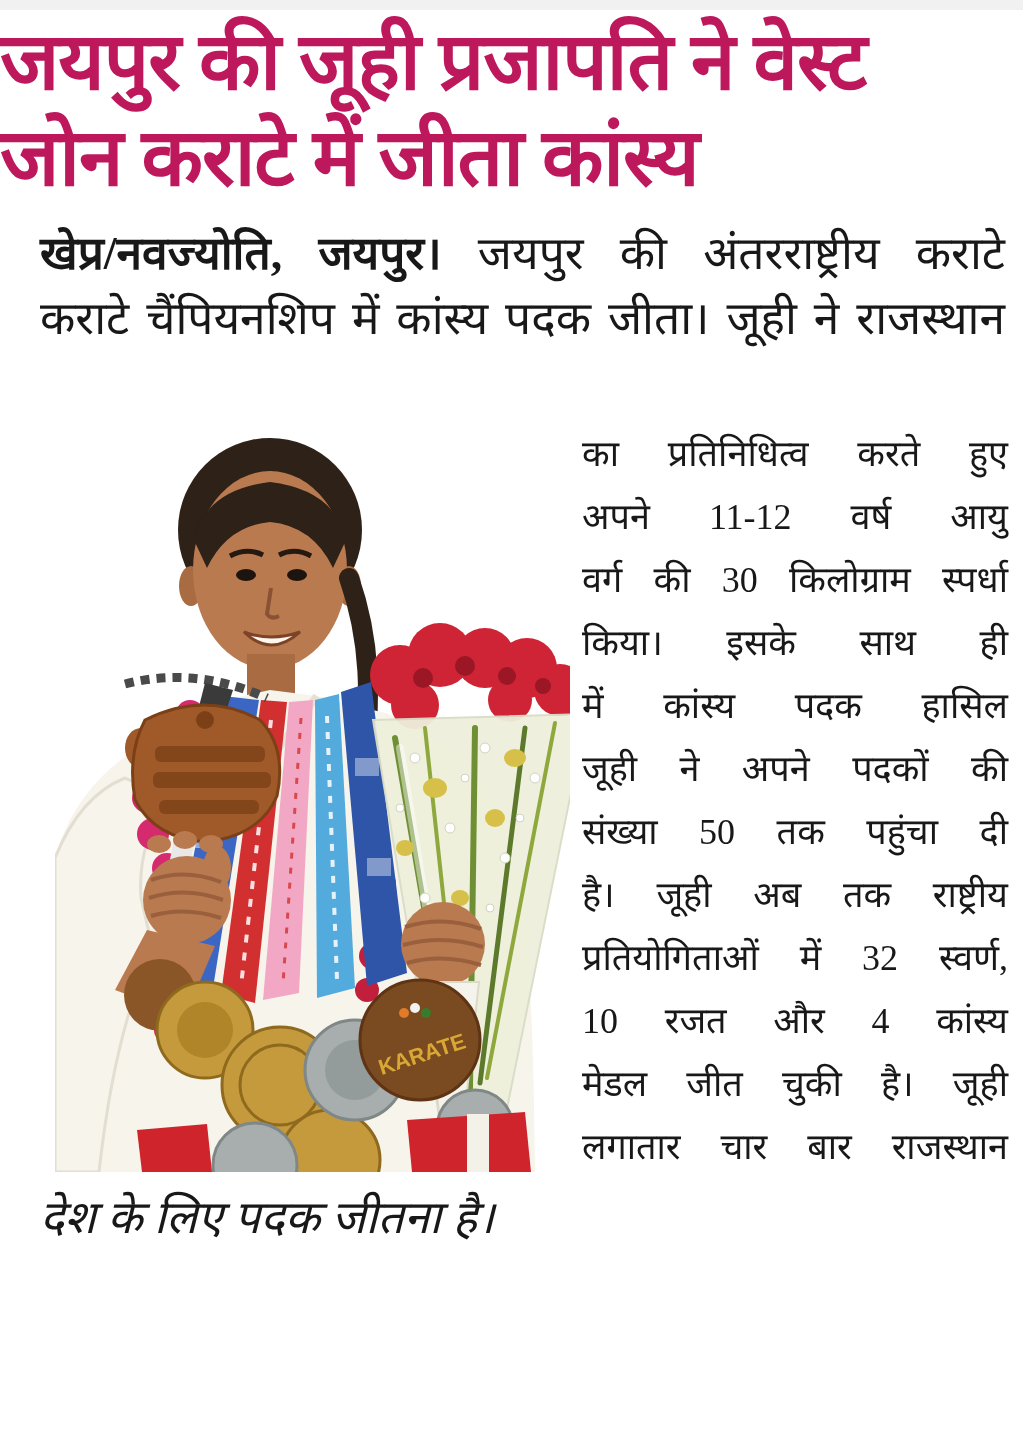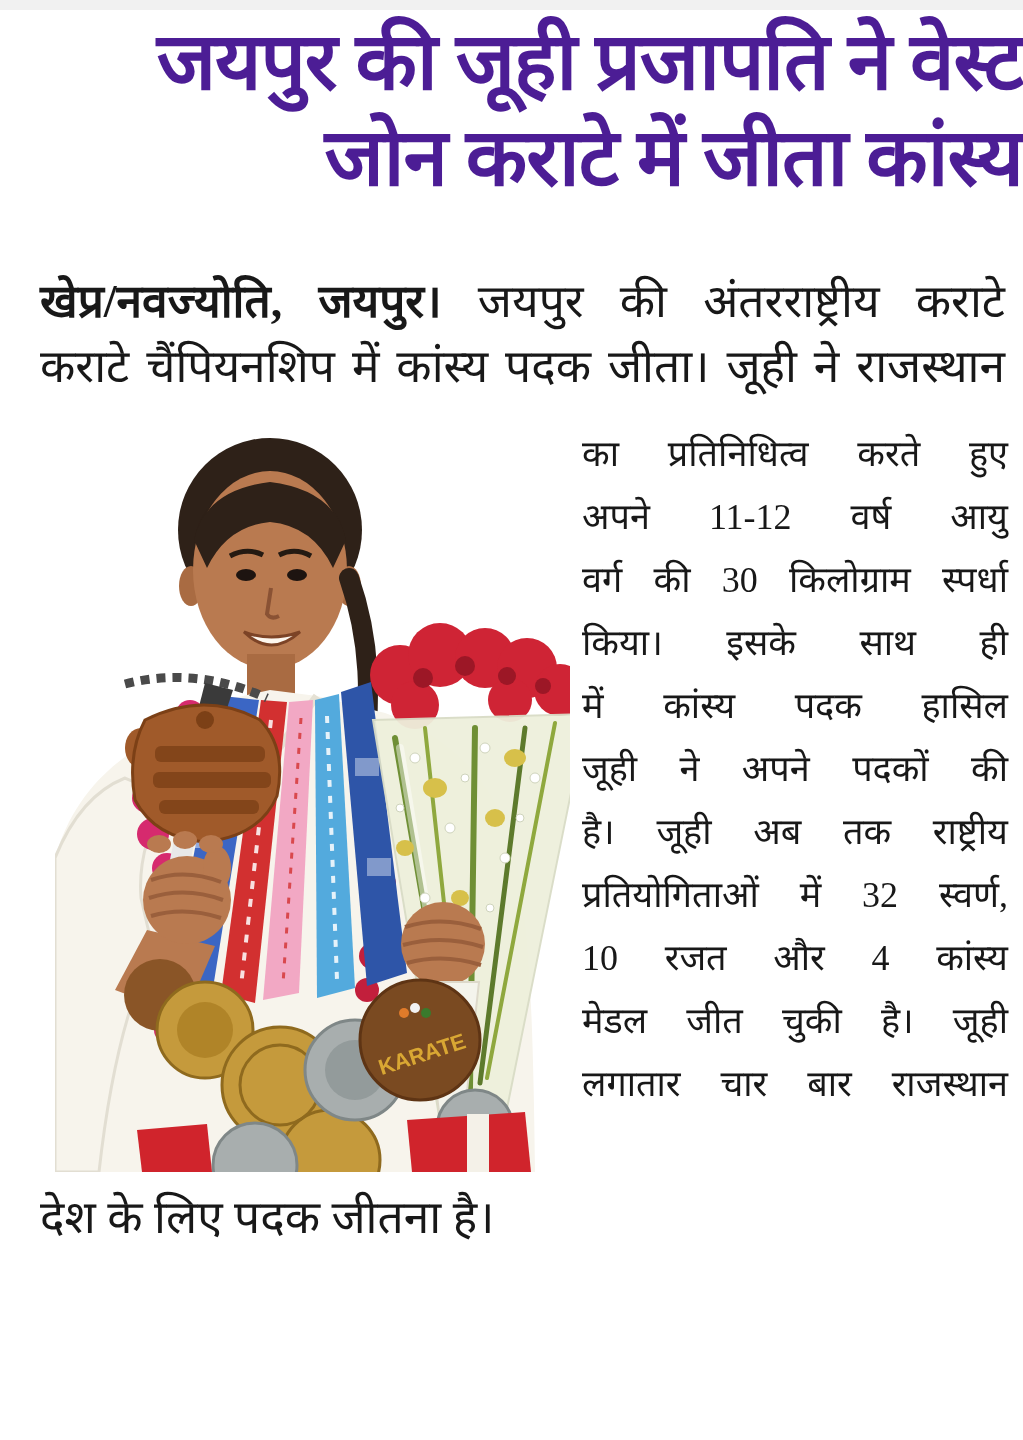--- a/index.html
+++ b/index.html
@@ -5,29 +5,29 @@
   html,body{margin:0;padding:0;background:#e9e9e9;}
   .sheet{
     position:relative;width:1023px;height:1440px;margin:0 auto;
     background:#ffffff;overflow:hidden;
     font-family:"Liberation Serif","DejaVu Serif",serif;
     color:#181818;
   }
   .top-strip{position:absolute;top:0;left:0;width:100%;height:10px;background:#f1f1f1;}
   .headline{
     position:absolute;top:14px;left:0;width:100%;
-    text-align:right;font-weight:800;font-size:80px;line-height:96px;
-    letter-spacing:-1px;color:#4c1d95;
+    text-align:left;font-weight:800;font-size:80px;line-height:96px;
+    letter-spacing:-1px;color:#be185d;
   }
   .intro{
     position:absolute;top:221px;left:40px;width:965px;
-    font-size:46px;line-height:65px;margin-top:48px;
+    font-size:46px;line-height:65px;
   }
   .jline{text-align:justify;text-align-last:justify;}
-  .jline.end{text-align-last:left;}
+  .jline.end{text-align-last:left;font-style:italic;}
   .dateline{font-weight:700;}
   .right-col{
     position:absolute;top:423px;left:582px;width:426px;
     font-size:36px;line-height:63px;
   }
   .bottom-par{
     position:absolute;top:1186px;left:40px;width:965px;
     font-size:46px;line-height:63px;
   }
   .photo{position:absolute;top:428px;left:55px;width:515px;height:744px;}
@@ -225,20 +225,21 @@
     <rect x="412" y="686" width="22" height="58" fill="#f4f1e8"></rect>
   </svg>
 
   <div class="right-col">
     <div class="jline">का प्रतिनिधित्व करते हुए</div>
     <div class="jline">अपने 11-12 वर्ष आयु</div>
     <div class="jline">वर्ग की 30 किलोग्राम स्पर्धा</div>
     <div class="jline">किया। इसके साथ ही</div>
     <div class="jline">में कांस्य पदक हासिल</div>
     <div class="jline">जूही ने अपने पदकों की</div>
+    <div class="jline">संख्या 50 तक पहुंचा दी</div>
     <div class="jline">है। जूही अब तक राष्ट्रीय</div>
     <div class="jline">प्रतियोगिताओं में 32 स्वर्ण,</div>
     <div class="jline">10 रजत और 4 कांस्य</div>
     <div class="jline">मेडल जीत चुकी है। जूही</div>
     <div class="jline">लगातार चार बार राजस्थान</div>
   </div>
 
   <div class="bottom-par">
     <div class="jline end">देश के लिए पदक जीतना है।</div>
   </div>

